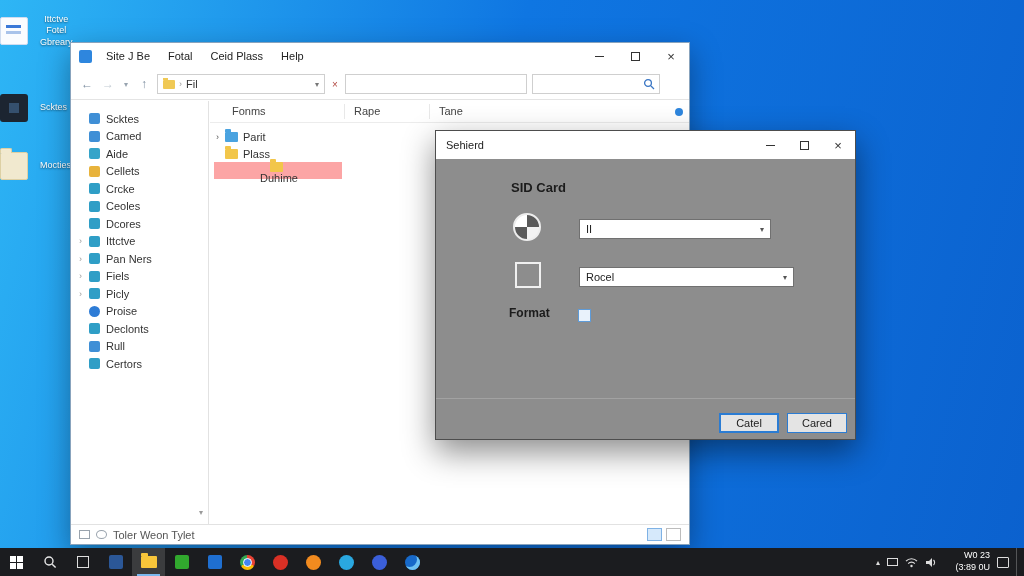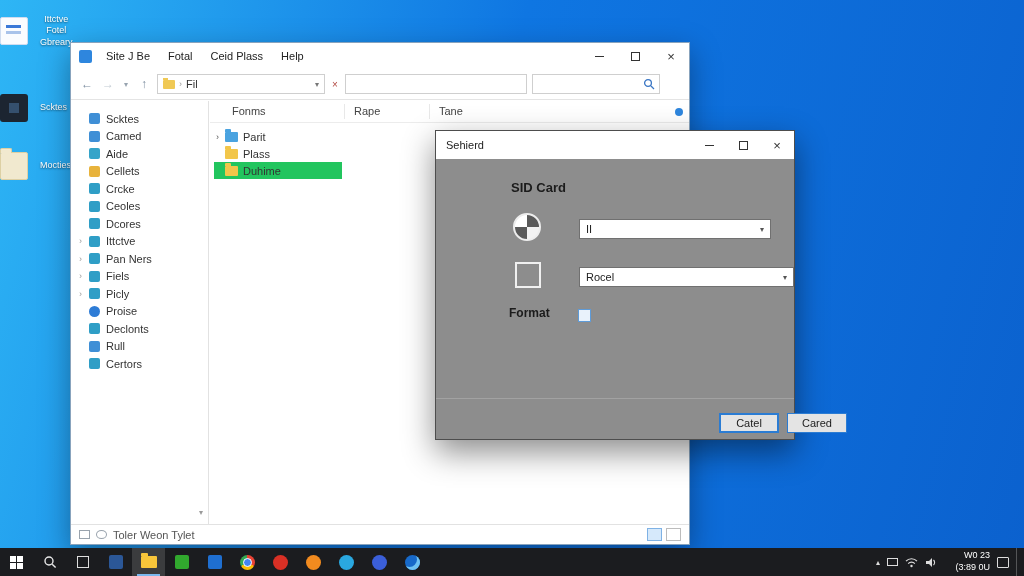--- a/index.html
+++ b/index.html
@@ -59,21 +59,21 @@
 .ficon{width:13px;height:10px;border-radius:1px;margin-right:5px;position:relative;flex:0 0 auto;background:#f2c64a}
 .ficon::before{content:"";position:absolute;top:-3px;left:0;width:6px;height:3px;background:inherit;border-radius:1px 1px 0 0}
 .files{position:absolute;left:132px;top:43px;width:100px}
 .fitem{height:16px;line-height:16px;padding-left:8px;font-size:11px;color:#2a2a2a;white-space:nowrap}
 .statusbar{position:absolute;left:0;right:0;bottom:0;height:20px;border-top:1px solid #e2e2e2;display:flex;align-items:center;padding:0 8px;font-size:11px;color:#555;gap:6px;background:#fff}
 .stic{width:11px;height:9px;border:1px solid #99a3ad}
 .stoggles{margin-left:auto;display:flex;gap:4px}
 .stog{width:15px;height:13px;border:1px solid #bcbcbc;background:#fff}
 .stog.on{background:#d6e9fb;border-color:#7fb2e5}
 
-.dialog{position:absolute;left:435px;top:130px;width:360px;height:310px;background:#c4b5fd;border:1px solid #4d4d4d;box-shadow:0 12px 30px rgba(0,0,0,.45);z-index:20}
+.dialog{position:absolute;left:435px;top:130px;width:421px;height:310px;background:#c4b5fd;border:1px solid #4d4d4d;box-shadow:0 12px 30px rgba(0,0,0,.45);z-index:20}
 .dtitle{height:28px;display:flex;align-items:center;padding-left:10px;font-size:11px;color:#222;background:#fff}
 .dctrl{margin-left:auto;display:flex;height:28px}
 .dwc{width:34px;display:flex;align-items:center;justify-content:center;color:#333}
 .dbody{position:absolute;top:28px;left:0;right:0;bottom:0;background:#8d8d8d}
 .dhead{position:absolute;left:75px;top:21px;font-size:13px;font-weight:700;color:#1c1c1c}
 .piecircle{position:absolute;left:77px;top:54px;width:28px;height:28px;border-radius:50%;background:conic-gradient(#5a5a5a 0 90deg,#f2f2f2 90deg 180deg,#5a5a5a 180deg 270deg,#ffffff 270deg);border:2px solid #ededed}
 .sqicon{position:absolute;left:79px;top:103px;width:26px;height:26px;border:2px solid #f0f0f0}
 .dd{position:absolute;height:20px;background:#fff;border:1px solid #707070;font-size:11px;color:#222;display:flex;align-items:center;padding:0 6px}
 .ddchev{margin-left:auto;font-size:8px;color:#555}
 .dd1{left:143px;top:60px;width:192px}
@@ -261,21 +261,21 @@
         <div class="titem">
             <span class="chev">›</span>
             <span class="ficon" style="background: rgb(74, 163, 224);"></span>
             <span>Parit</span>
           </div>
         <div class="titem">
             <span class="chev"></span>
             <span class="ficon" style="background: rgb(242, 198, 74);"></span>
             <span>Plass</span>
           </div>
-        <div class="titem" style="background: #22c55e;">
+        <div class="titem" style="background: #fca5a5; flex-direction: column;">
             <span class="chev"></span>
             <span class="ficon" style="background: rgb(242, 198, 74);"></span>
             <span>Duhime</span>
           </div>
       </div>
     </div>
   </div>
 
   <div class="statusbar">
     <span class="stic"></span>

